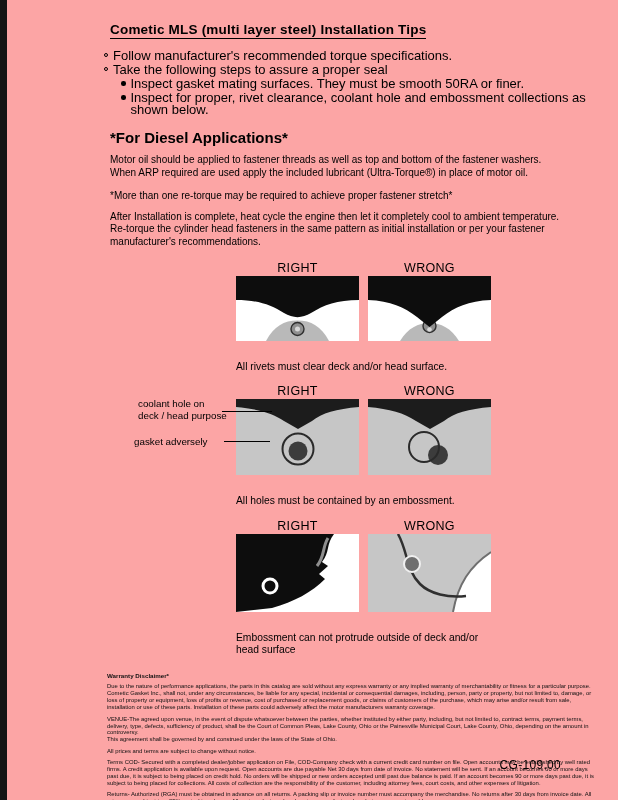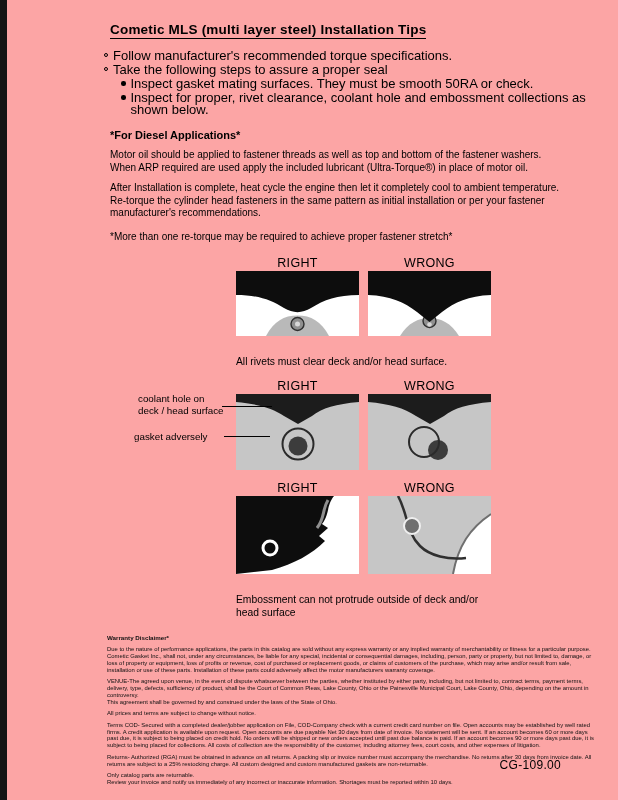--- a/index.html
+++ b/index.html
@@ -24,21 +24,21 @@
     border-bottom: 1.6px solid #000;
     letter-spacing: 0.2px;
   }
 
   .bullets { margin-left: 7px; }
   .bullet-row { display: flex; align-items: flex-start; margin: 2px 0; font-size: 13px; line-height: 12px; }
   .marker-open { flex: 0 0 auto; width: 4px; height: 4px; border: 1px solid #000; border-radius: 50%; margin: 3px 5px 0 0; }
   .marker-fill { flex: 0 0 auto; width: 4.5px; height: 4.5px; background: #000; border-radius: 50%; margin: 3px 5px 0 0; }
   .sub { margin-left: 17px; }
 
-  .section-heading { font-size: 11px; font-weight: bold; margin: 13px 0 0 13px; }
+  .section-heading { font-size: 15px; font-weight: bold; margin: 13px 0 0 13px; }
   .para { font-size: 10px; line-height: 12.6px; margin: 8px 0 0 13px; width: 454px; }
   .note { margin-top: 11px; }
 
   .diagram-block { margin: 12px 0 0 139px; width: 258px; }
   .diagram-row { margin-bottom: 11px; }
   .fig-pair { display: flex; gap: 9px; position: relative; }
   .fig-col { width: 123px; }
   .fig-header { text-align: center; font-size: 12.5px; line-height: 14px; margin-bottom: 1px; letter-spacing: 0.3px; }
   .fig-box svg { display: block; }
   .fig-caption { font-size: 10.3px; line-height: 12.5px; margin-top: 20px; width: 244px; }
@@ -71,32 +71,32 @@
       <div class="bullet-row">
         <span class="marker-open"></span>
         <span>Follow manufacturer's recommended torque specifications.</span>
       </div>
       <div class="bullet-row">
         <span class="marker-open"></span>
         <span>Take the following steps to assure a proper seal</span>
       </div>
       <div class="bullet-row sub">
         <span class="marker-fill"></span>
-        <span>Inspect gasket mating surfaces.  They must be smooth 50RA or check.</span>
+        <span>Inspect gasket mating surfaces.  They must be smooth 50RA or finer.</span>
       </div>
       <div class="bullet-row sub">
         <span class="marker-fill"></span>
         <span>Inspect for proper, rivet clearance, coolant hole and embossment collections as shown below.</span>
       </div>
     </div>
 
     <div class="section-heading">*For Diesel Applications*</div>
     <div class="para">Motor oil should be applied to fastener threads as well as top and bottom of the fastener washers. When ARP required are used apply the included lubricant (Ultra-Torque®) in place of motor oil.</div>
+    <div class="para note">*More than one re-torque may be required to achieve proper fastener stretch*</div>
     <div class="para">After Installation is complete, heat cycle the engine then let it completely cool to ambient temperature. Re-torque the cylinder head fasteners in the same pattern as initial installation or per your fastener manufacturer's recommendations.</div>
-    <div class="para note">*More than one re-torque may be required to achieve proper fastener stretch*</div>
 
     <div class="diagram-block">
 
       <div class="diagram-row">
         <div class="fig-pair">
           <div class="fig-col">
             <div class="fig-header">RIGHT</div>
             <div class="fig-box">
               <svg viewBox="0 0 123 65" width="123" height="65">
                 <rect width="123" height="65" fill="#ffffff"></rect>
@@ -119,21 +119,21 @@
               </svg>
             </div>
           </div>
         </div>
         <div class="fig-caption">All rivets must clear deck and/or head surface.</div>
       </div>
 
       <div class="diagram-row">
         <div class="fig-pair">
           <div class="callout" id="callout-coolant">coolant hole on
-deck / head surface</div>
+deck / head purpose</div>
           <div class="callout-line" id="line-coolant"></div>
           <div class="callout" id="callout-emboss">gasket adversely</div>
           <div class="callout-line" id="line-emboss"></div>
 
           <div class="fig-col">
             <div class="fig-header">RIGHT</div>
             <div class="fig-box">
               <svg viewBox="0 0 123 76" width="123" height="76">
                 <rect width="123" height="76" fill="#c6c6c6"></rect>
                 <path d="M0,0 H123 V8 C100,10 86,14 76,22 L62,30 L48,22 C36,14 22,10 0,8 Z" fill="#1c1c1c"></path>
@@ -147,20 +147,21 @@
             <div class="fig-box">
               <svg viewBox="0 0 123 76" width="123" height="76">
                 <rect width="123" height="76" fill="#c6c6c6"></rect>
                 <path d="M0,0 H123 V8 C100,10 86,14 76,22 L62,30 L48,22 C36,14 22,10 0,8 Z" fill="#1c1c1c"></path>
                 <circle cx="70" cy="56" r="10" fill="#3c3c3c"></circle>
                 <circle cx="56" cy="48" r="15" fill="none" stroke="#2a2a2a" stroke-width="2"></circle>
               </svg>
             </div>
           </div>
         </div>
+        <div class="fig-caption">All holes must be contained by an embossment.</div>
       </div>
 
       <div class="diagram-row">
         <div class="fig-pair">
           <div class="fig-col">
             <div class="fig-header">RIGHT</div>
             <div class="fig-box">
               <svg viewBox="0 0 123 78" width="123" height="78">
                 <rect width="123" height="78" fill="#ffffff"></rect>
                 <path d="M0,0 H98 C90,10 94,18 86,28 L92,32 L83,40 L89,45 C76,58 58,68 36,74 L0,78 Z" fill="#0d0d0d"></path>

